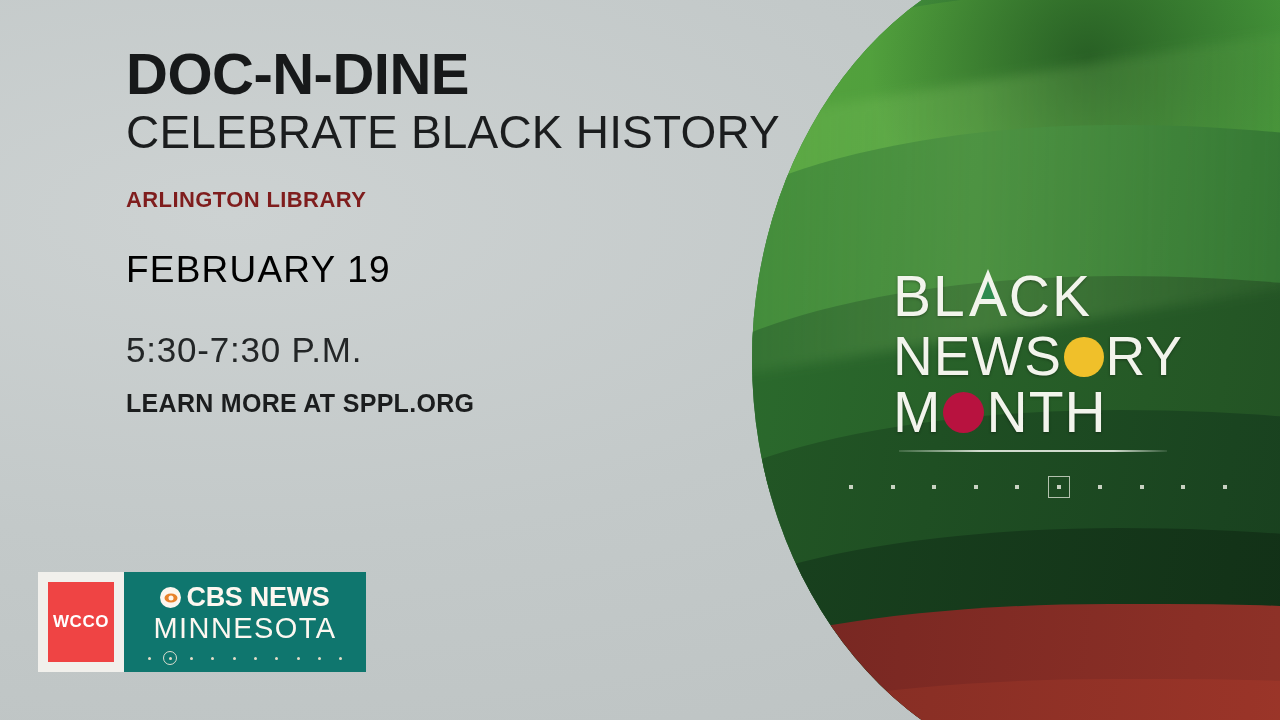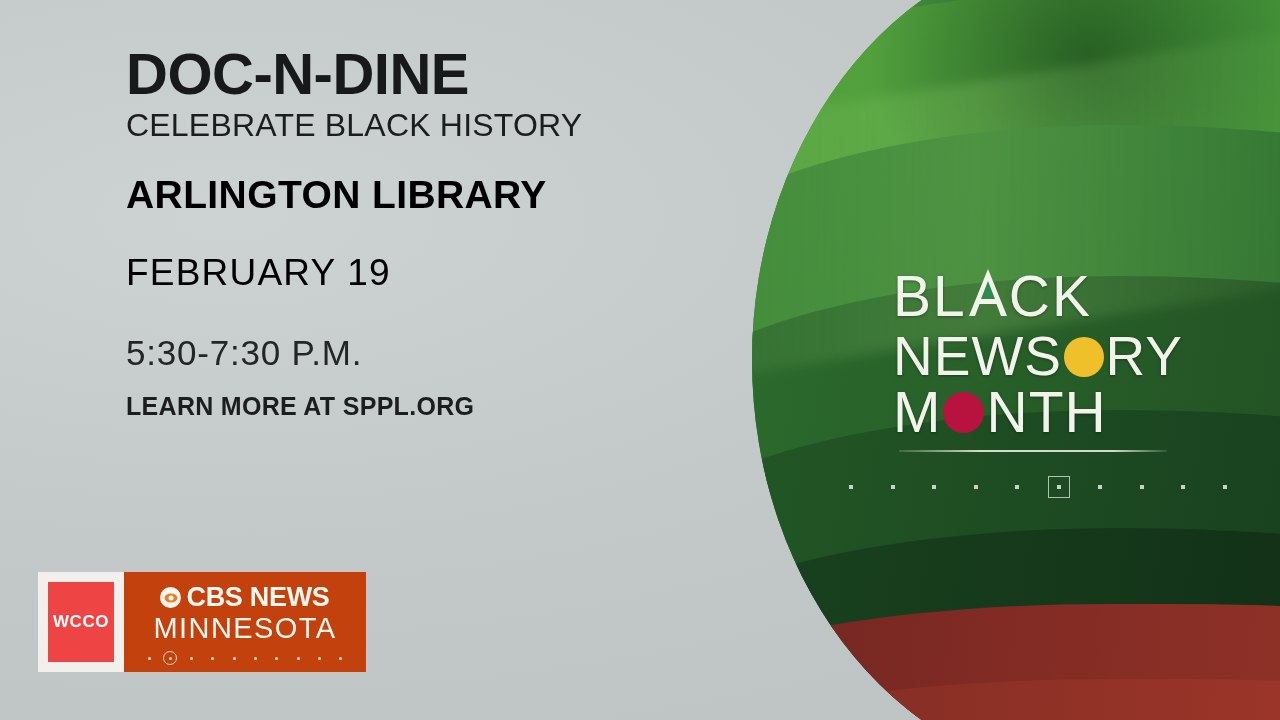--- a/index.html
+++ b/index.html
@@ -113,33 +113,33 @@
   .t-title {
     font-size: 58px;
     font-weight: 700;
     letter-spacing: -0.5px;
     color: #17191a;
     line-height: 1.0;
     margin: 0 0 6px 0;
     white-space: nowrap;
   }
   .t-sub {
-    font-size: 32px;
+    font-size: 46px;
     font-weight: 500;
     letter-spacing: .2px;
     color: #1b1d1e;
     line-height: 1.0;
     margin: 0 0 34px 0;
     white-space: nowrap;
   }
   .t-venue {
-    font-size: 39px;
+    font-size: 22px;
     font-weight: 600;
     letter-spacing: .4px;
-    color: #000000;
+    color: #7f1d1d;
     line-height: 1.0;
     margin: 0 0 40px 0;
     white-space: nowrap;
   }
   .t-date {
     font-size: 37px;
     font-weight: 300;
     letter-spacing: 1.2px;
     color: #000000;
     line-height: 1.0;
@@ -250,21 +250,21 @@
     justify-content: center;
   }
   .wcco-text {
     color: #ffffff;
     font-size: 17px;
     font-weight: 700;
     letter-spacing: .6px;
   }
   .cbs-block {
     width: 242px;
-    background: #c2410c;
+    background: #0f766e;
     display: flex;
     flex-direction: column;
     align-items: center;
     justify-content: flex-start;
     padding-top: 12px;
   }
   .cbs-row {
     display: flex;
     align-items: center;
     gap: 5px;

